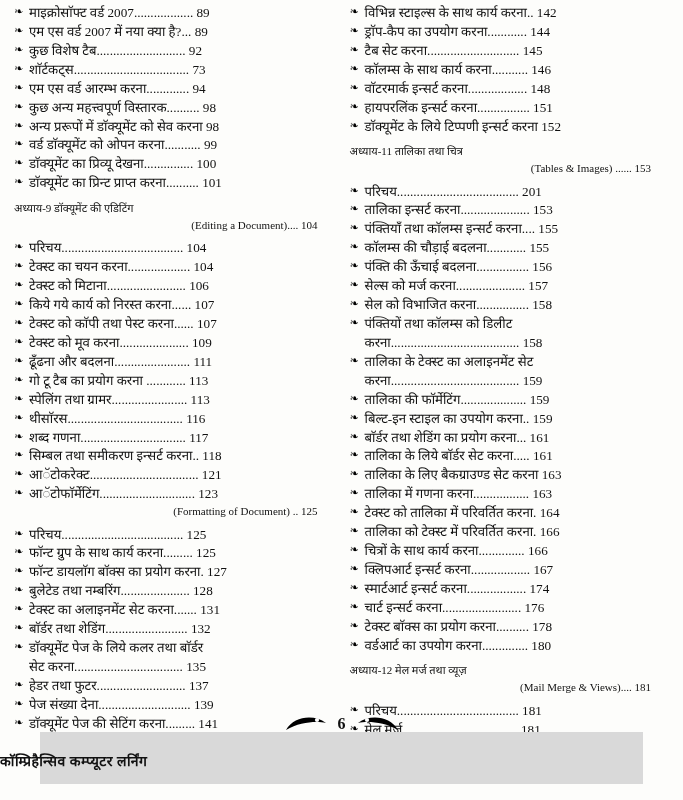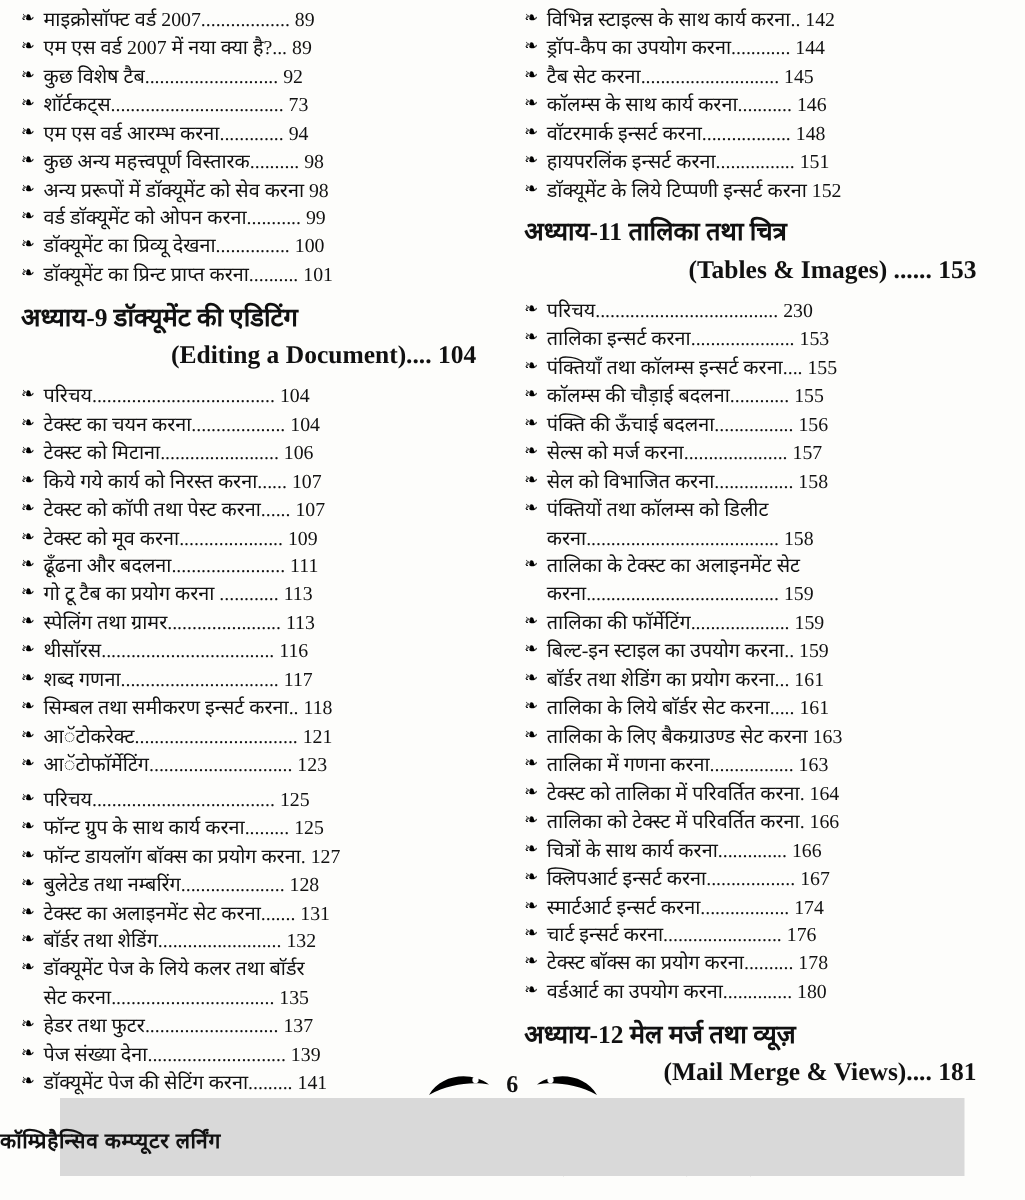--- a/index.html
+++ b/index.html
@@ -52,22 +52,22 @@
     color: #000;
     text-align: left;
     font-family: "DejaVu Sans", sans-serif;
   }
   .etext {
     flex: 1 1 auto;
     display: block;
     white-space: normal;
   }
   .heading {
-    font-weight: bold;
-    font-size: 17px;
+    font-weight: normal;
+    font-size: 11px;
     line-height: 1.3;
     margin-top: 9px;
     margin-bottom: 3px;
   }
   .heading.sub {
     margin-top: 0;
     text-align: right;
     padding-right: 18px;
   }
   .spacer-sm { height: 4px; }
@@ -219,20 +219,21 @@
           <span class="etext">सिम्बल तथा समीकरण इन्सर्ट करना.. 118</span>
         </div>
         <div class="entry">
           <span class="bullet">❧</span>
           <span class="etext">आॅटोकरेक्ट................................. 121</span>
         </div>
         <div class="entry">
           <span class="bullet">❧</span>
           <span class="etext">आॅटोफाॅर्मेटिंग............................. 123</span>
         </div>
+        <div class="heading sub">(Formatting of Document) .. 125</div>
         <div class="spacer-sm"></div>
         <div class="entry">
           <span class="bullet">❧</span>
           <span class="etext">परिचय..................................... 125</span>
         </div>
         <div class="entry">
           <span class="bullet">❧</span>
           <span class="etext">फाॅन्ट ग्रुप के साथ कार्य करना......... 125</span>
         </div>
         <div class="entry">
@@ -299,21 +300,21 @@
         </div>
         <div class="entry">
           <span class="bullet">❧</span>
           <span class="etext">डाॅक्यूमेंट के लिये टिप्पणी इन्सर्ट करना 152</span>
         </div>
         <div class="heading">अध्याय-11  तालिका तथा चित्र</div>
         <div class="heading sub">(Tables &amp; Images) ......  153</div>
         <div class="spacer-sm"></div>
         <div class="entry">
           <span class="bullet">❧</span>
-          <span class="etext">परिचय..................................... 230</span>
+          <span class="etext">परिचय..................................... 201</span>
         </div>
         <div class="entry">
           <span class="bullet">❧</span>
           <span class="etext">तालिका इन्सर्ट करना..................... 153</span>
         </div>
         <div class="entry">
           <span class="bullet">❧</span>
           <span class="etext">पंक्तियाँ तथा काॅलम्स इन्सर्ट करना.... 155</span>
         </div>
         <div class="entry">

